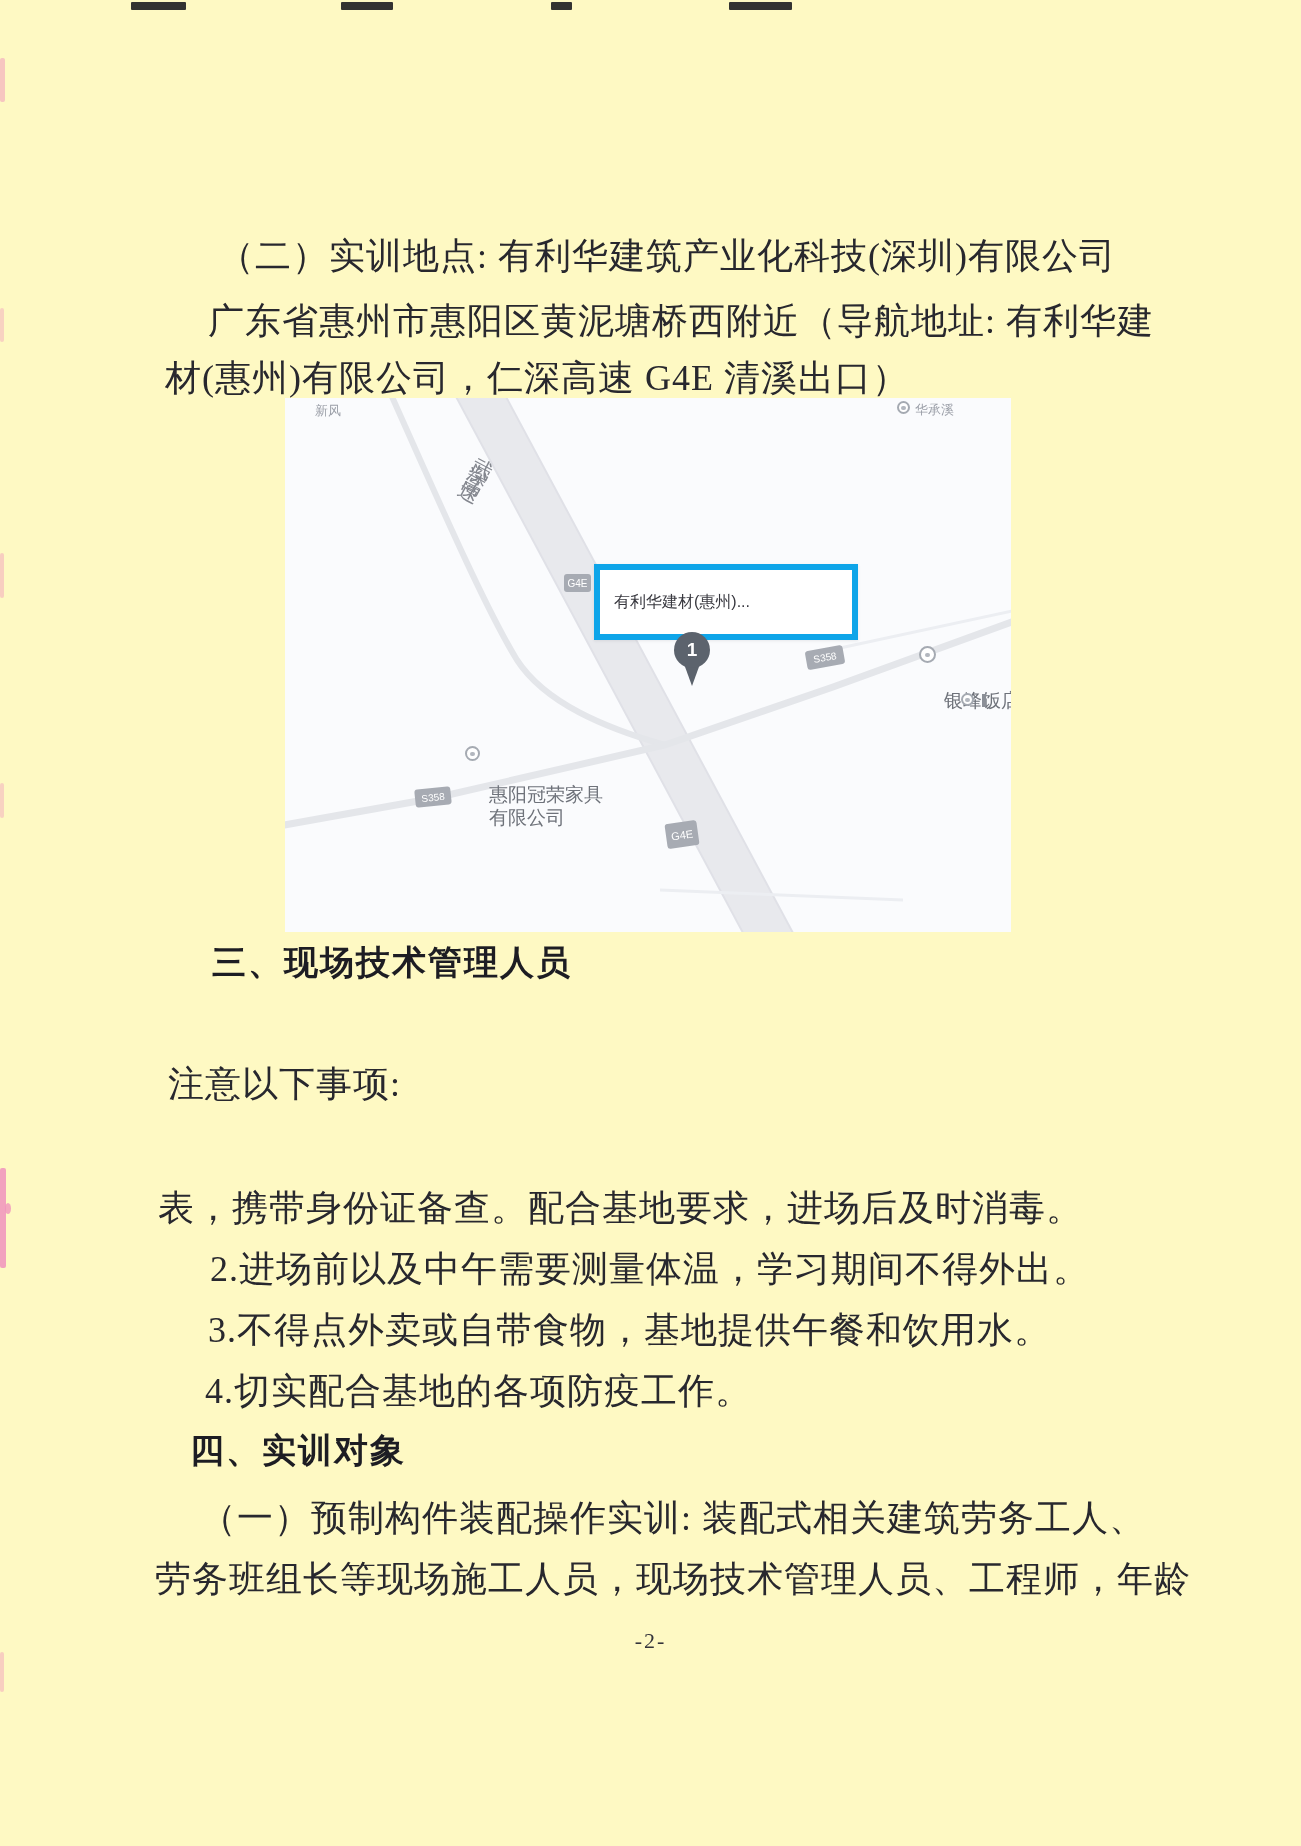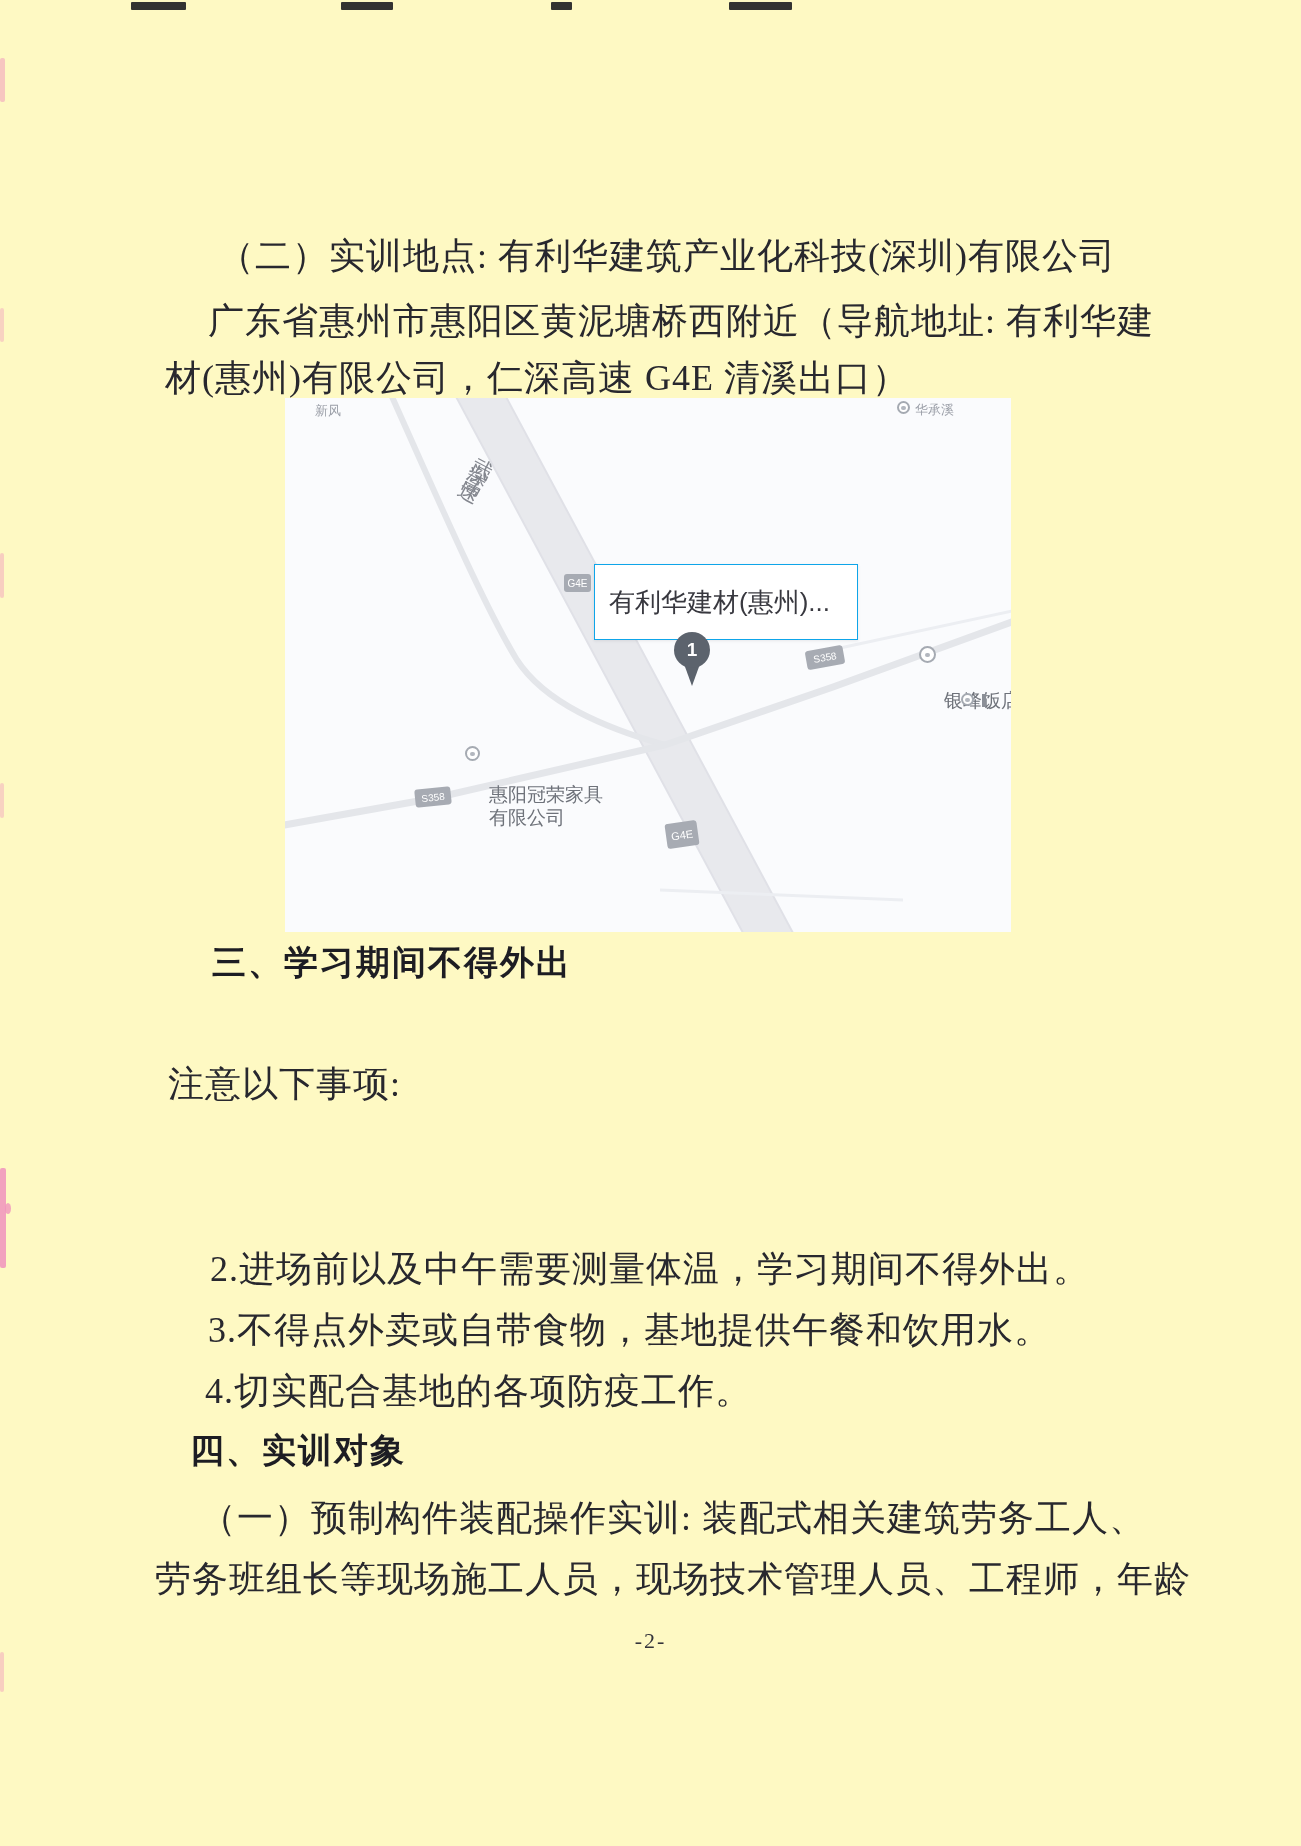--- a/index.html
+++ b/index.html
@@ -76,25 +76,25 @@
     font-family:"Liberation Sans","DejaVu Sans",sans-serif;
     border-radius:3px;
     display:flex;align-items:center;justify-content:center;
     box-sizing:border-box;
   }
   .info-window{
     position:absolute;
     left:309px;top:166px;
     width:264px;height:76px;
     background:#ffffff;
-    border:1px solid #0ea5e9;
+    border:6px solid #0ea5e9;
     box-shadow:0 1px 3px rgba(60,60,70,.10);
     display:flex;align-items:center;
     padding-left:14px;box-sizing:border-box;
-    font-size:26px;color:#38383f;
+    font-size:16px;color:#38383f;
     font-family:"Liberation Sans","DejaVu Sans",sans-serif;
   }
   .info-pointer{
     position:absolute;
     left:394px;top:241px;
     width:0;height:0;
     border-left:11px solid transparent;
     border-right:11px solid transparent;
     border-top:12px solid #ffffff;
     filter:drop-shadow(0 1px 0 #d9dadf);
@@ -181,22 +181,23 @@
       <div>有限公司</div>
     </div>
 
     <div class="poi-ring" style="left:634px;top:248px;width:17px;height:17px;"></div>
     <div class="poi-label" style="left:659px;top:246px;">银峰饭店</div>
 
     <div class="poi-ring" style="left:676px;top:295px;width:13px;height:13px;"></div>
     <div class="fragment" style="left:697px;top:296px;width:4px;height:13px;"></div>
   </div>
 
-  <div class="line heading" style="left:212px;top:940px;">三、学习期间不得外出</div>
+  <div class="line heading" style="left:212px;top:940px;">三、现场技术管理人员</div>
   <div class="line" style="left:168px;top:1060px;">注意以下事项:</div>
+  <div class="line" style="left:158px;top:1184px;">表，携带身份证备查。配合基地要求，进场后及时消毒。</div>
   <div class="line" style="left:210px;top:1245px;">2.进场前以及中午需要测量体温，学习期间不得外出。</div>
   <div class="line" style="left:208px;top:1306px;">3.不得点外卖或自带食物，基地提供午餐和饮用水。</div>
   <div class="line" style="left:205px;top:1367px;">4.切实配合基地的各项防疫工作。</div>
 
   <div class="line heading" style="left:190px;top:1428px;">四、实训对象</div>
   <div class="line" style="left:200px;top:1494px;">（一）预制构件装配操作实训: 装配式相关建筑劳务工人、</div>
   <div class="line" style="left:155px;top:1555px;">劳务班组长等现场施工人员，现场技术管理人员、工程师，年龄</div>
 
   <div class="page-number" style="top:1628px;">-2-</div>
 

